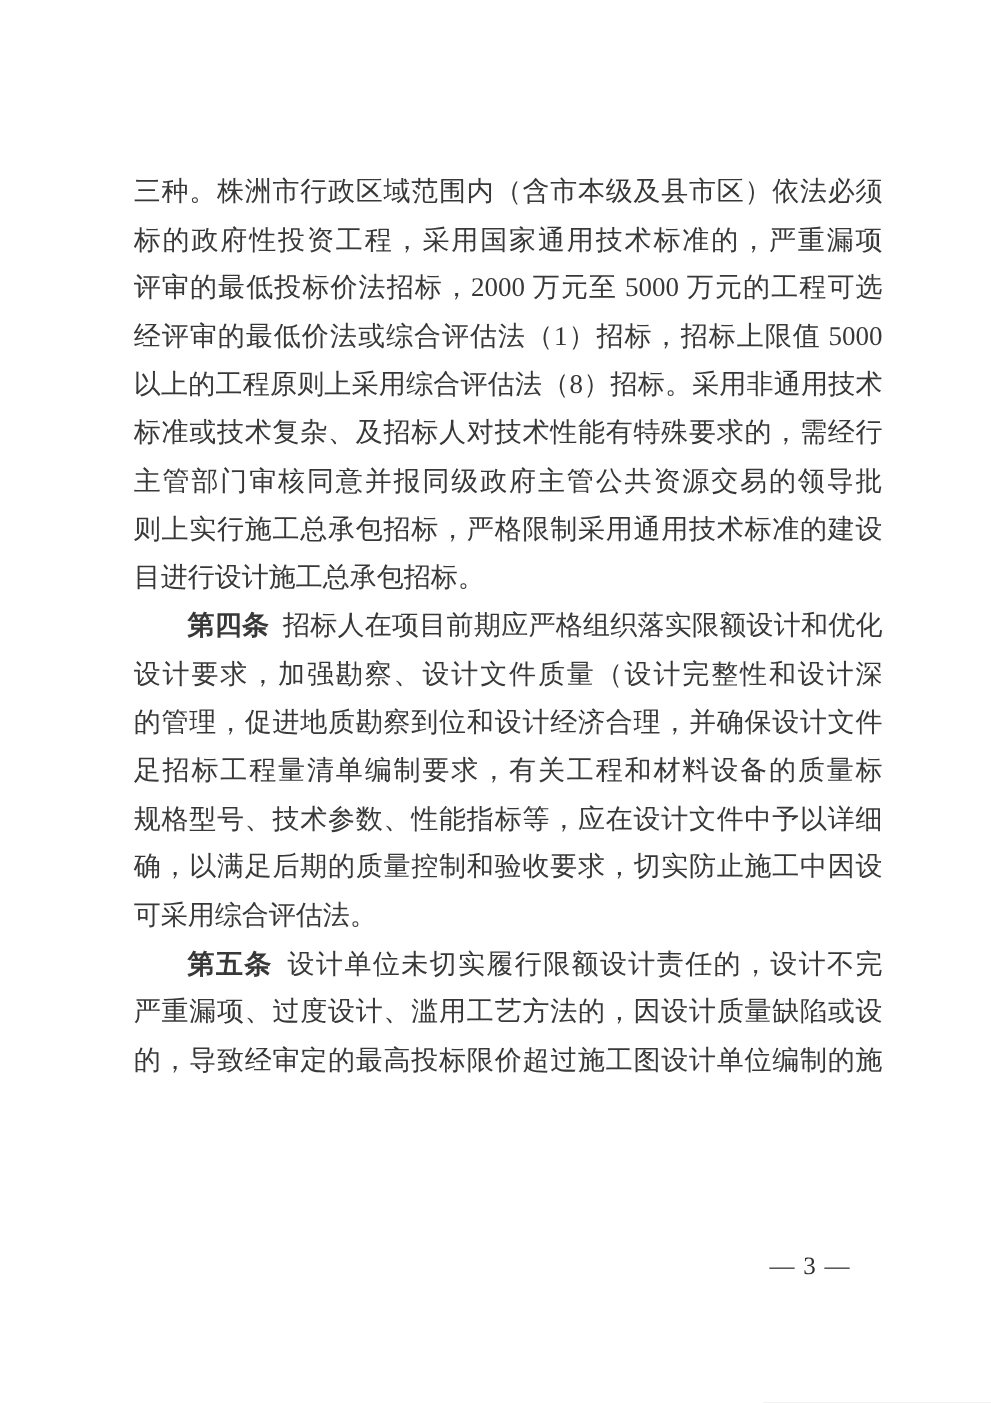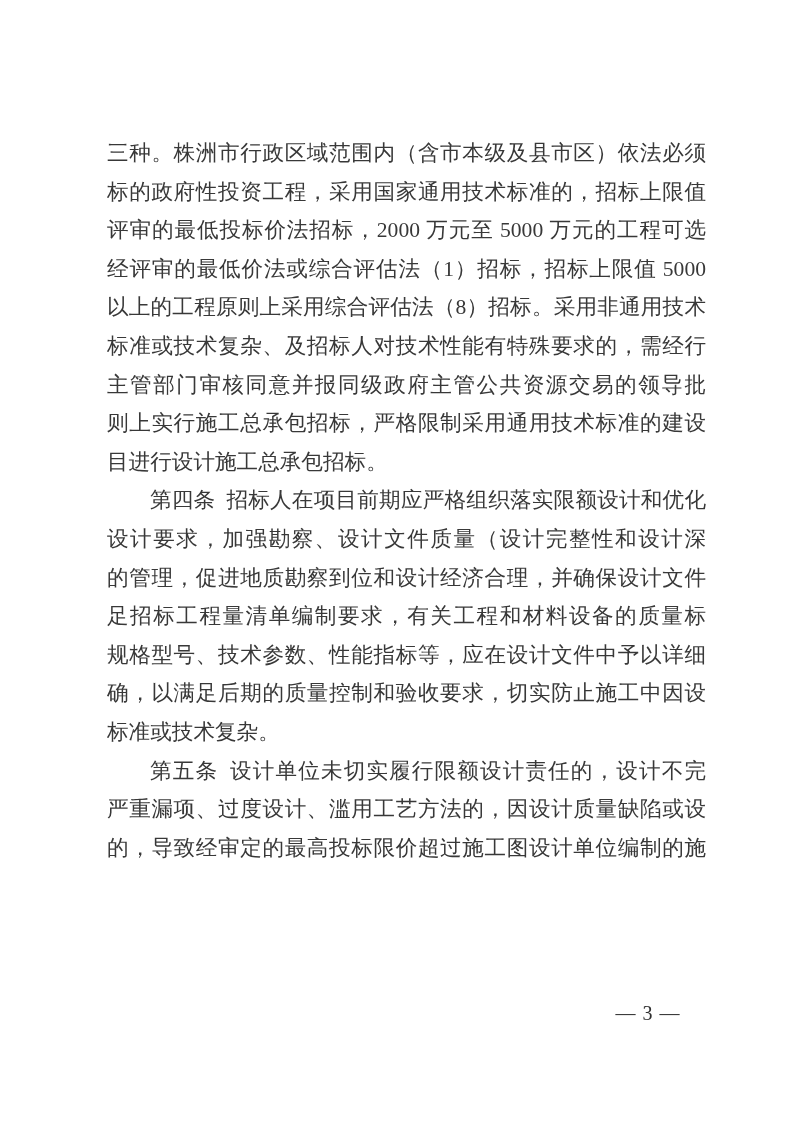--- a/index.html
+++ b/index.html
@@ -30,54 +30,54 @@
     overflow: hidden;
   }
   .line.fill {
     text-align: justify;
     text-align-last: justify;
   }
   .line.indent {
     padding-left: 43px;
   }
   .term {
-    font-weight: 400;
+    font-weight: 700;
     margin-top: 16px;
   }
   .page-number {
     position: absolute;
     left: 598px;
     top: 1002px;
     width: 100px;
     text-align: center;
     font-size: 20px;
     color: #2f2f2f;
     letter-spacing: 1px;
     white-space: nowrap;
   }
 </style>
 </head>
 <body>
 
 <div class="page">
   <div class="body-text">
       <div class="line fill">三种。株洲市行政区域范围内（含市本级及县市区）依法必须招</div>
-      <div class="line fill">标的政府性投资工程，采用国家通用技术标准的，招标上限值</div>
+      <div class="line fill">标的政府性投资工程，采用国家通用技术标准的，严重漏项</div>
       <div class="line fill">评审的最低投标价法招标，2000 万元至 5000 万元的工程可选用</div>
       <div class="line fill">经评审的最低价法或综合评估法（1）招标，招标上限值 5000 万</div>
       <div class="line fill">以上的工程原则上采用综合评估法（8）招标。采用非通用技术</div>
       <div class="line fill">标准或技术复杂、及招标人对技术性能有特殊要求的，需经行业</div>
       <div class="line fill">主管部门审核同意并报同级政府主管公共资源交易的领导批准，</div>
       <div class="line fill">则上实行施工总承包招标，严格限制采用通用技术标准的建设项</div>
       <div class="line">目进行设计施工总承包招标。</div>
       <div class="line fill indent"><span class="term">第四条</span> 招标人在项目前期应严格组织落实限额设计和优化</div>
       <div class="line fill">设计要求，加强勘察、设计文件质量（设计完整性和设计深度）</div>
       <div class="line fill">的管理，促进地质勘察到位和设计经济合理，并确保设计文件满</div>
       <div class="line fill">足招标工程量清单编制要求，有关工程和材料设备的质量标准、</div>
       <div class="line fill">规格型号、技术参数、性能指标等，应在设计文件中予以详细明</div>
       <div class="line fill">确，以满足后期的质量控制和验收要求，切实防止施工中因设计</div>
-      <div class="line">标准或技术复杂。</div>
+      <div class="line">可采用综合评估法。</div>
       <div class="line fill indent"><span class="term">第五条</span> 设计单位未切实履行限额设计责任的，设计不完整、</div>
       <div class="line fill">严重漏项、过度设计、滥用工艺方法的，因设计质量缺陷或设计</div>
       <div class="line fill">的，导致经审定的最高投标限价超过施工图设计单位编制的施工</div>
     </div>
   <div class="page-number">— 3 —</div>
 </div>
 
 </body></html>

